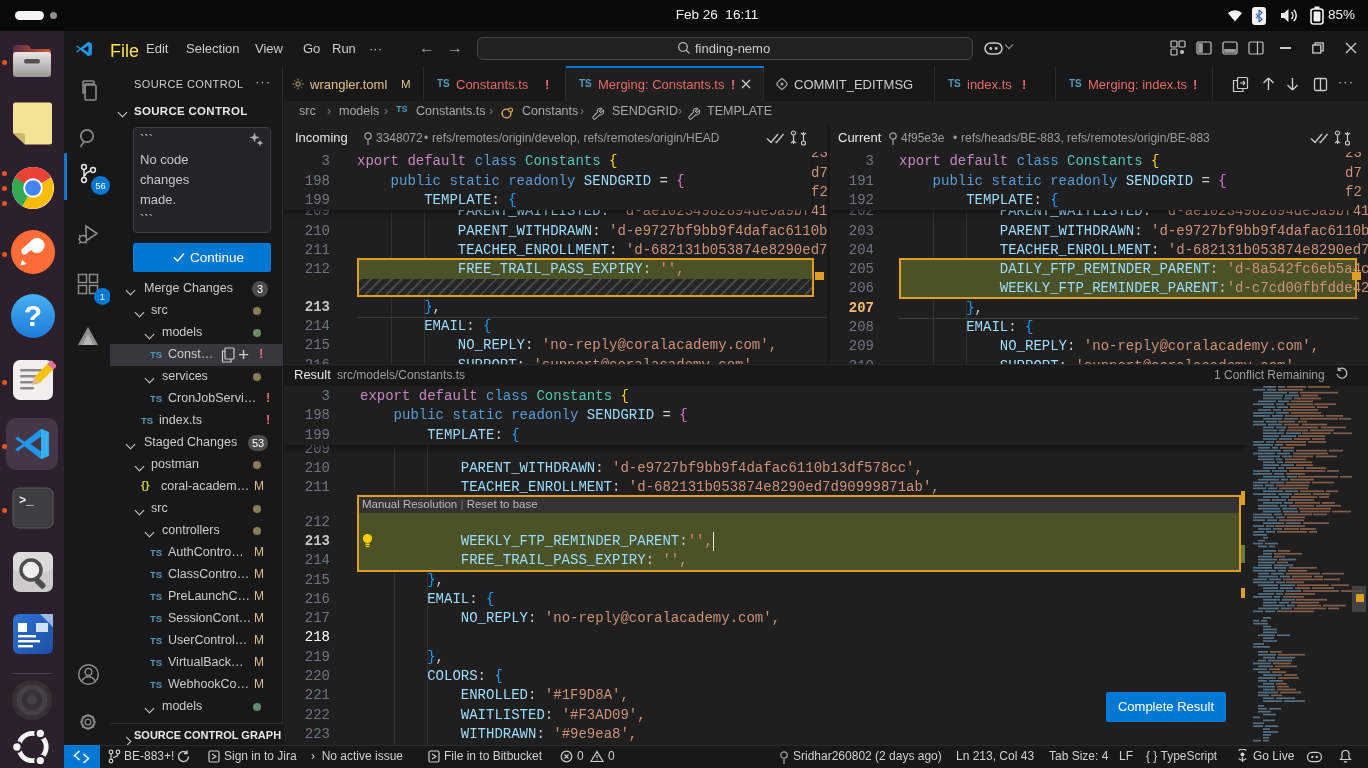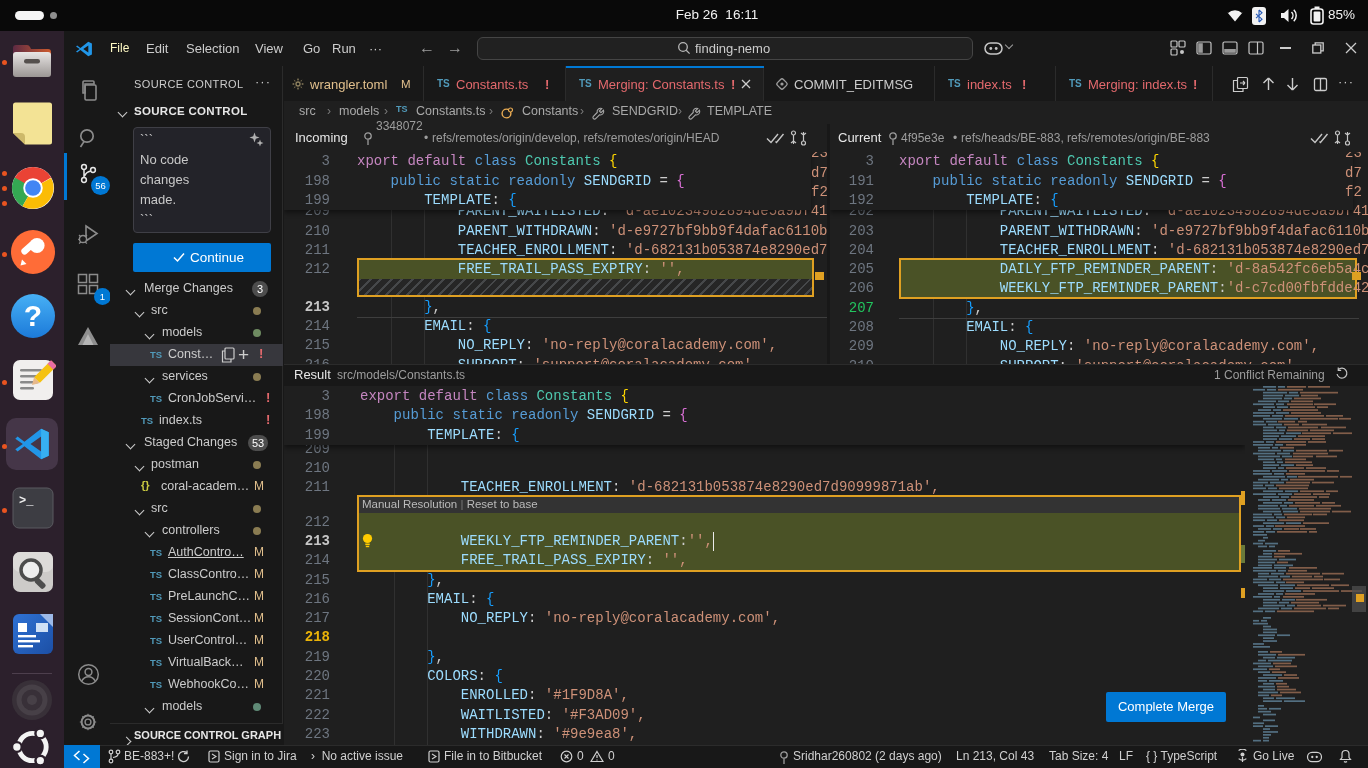--- a/index.html
+++ b/index.html
@@ -146,21 +146,21 @@
 <svg class="abs" style="left:11px;top:726px" width="43" height="42" viewBox="0 0 43 43">
 <circle cx="21.5" cy="21.5" r="14" fill="none" stroke="#f4f4f4" stroke-width="5"></circle>
 <circle cx="5.5" cy="21.5" r="5" fill="#f4f4f4" stroke="#2c202c" stroke-width="2.5"></circle>
 <circle cx="29.5" cy="7.6" r="5" fill="#f4f4f4" stroke="#2c202c" stroke-width="2.5"></circle>
 <circle cx="29.5" cy="35.4" r="5" fill="#f4f4f4" stroke="#2c202c" stroke-width="2.5"></circle>
   </svg>
 <div class="abs" style="left:64px;top:31px;width:1304px;height:737px;background:#181818;"></div>
 <svg class="abs" style="left:75px;top:40px" width="18" height="18" viewBox="0 0 100 100">
 <path d="M74 10 L94 19 L94 81 L74 90 L30 56 L12 70 L6 64 L26 50 L6 36 L12 30 L30 44 Z M74 30 L46 50 L74 70 Z" fill="#2196e8"></path>
   </svg>
-<div class="abs" style="left:110px;top:41px;color:#fef9c3;font-size:12px;">File</div>
+<div class="abs" style="left:110px;top:41px;color:#fde047;font-size:18px;">File</div>
 <div class="abs" style="left:146px;top:41px;color:#cccccc;font-size:13px;">Edit</div>
 <div class="abs" style="left:186px;top:41px;color:#cccccc;font-size:13px;">Selection</div>
 <div class="abs" style="left:255px;top:41px;color:#cccccc;font-size:13px;">View</div>
 <div class="abs" style="left:303px;top:41px;color:#cccccc;font-size:13px;">Go</div>
 <div class="abs" style="left:332px;top:41px;color:#cccccc;font-size:13px;">Run</div>
 <div class="abs" style="left:369px;top:41px;color:#cccccc;font-size:13px;">···</div>
 <div class="abs" style="left:419px;top:39px;color:#9d9d9d;font-size:16px;">←</div>
 <div class="abs" style="left:447px;top:39px;color:#9d9d9d;font-size:16px;">→</div>
 <div class="abs" style="left:477px;top:37px;width:496px;height:23px;background:#212121;border:1px solid #454545;border-radius:6px;"></div>
 <svg class="abs" style="left:677px;top:41px" width="14" height="14" viewBox="0 0 14 14">
@@ -296,21 +296,21 @@
 <div class="abs" style="left:141px;top:479px;color:#cbcb41;font-size:11px;font-weight:bold;">{}</div>
 <div class="treetxt" style="left:161px;top:479px;">coral-academ…</div>
 <div class="abs" style="left:254px;top:479px;color:#e2c08d;font-size:12px;">M</div>
 <div class="abs" style="left:136px;top:503px;"><span class="chev chevd"></span></div>
 <div class="treetxt" style="left:151px;top:501px;">src</div>
 <div class="dot" style="left:253px;top:505px;background:#8a7c52;"></div>
 <div class="abs" style="left:146px;top:525px;"><span class="chev chevd"></span></div>
 <div class="treetxt" style="left:162px;top:523px;">controllers</div>
 <div class="dot" style="left:253px;top:527px;background:#8a7c52;"></div>
 <div class="tsi" style="left:150px;top:547px;">TS</div>
-<div class="treetxt" style="left:168px;top:545px;text-decoration:underline;">AuthContro…</div>
+<div class="treetxt" style="left:168px;top:545px;">AuthContro…</div>
 <div class="abs" style="left:254px;top:545px;color:#e2c08d;font-size:12px;">M</div>
 <div class="tsi" style="left:150px;top:569px;">TS</div>
 <div class="treetxt" style="left:168px;top:567px;">ClassContro…</div>
 <div class="abs" style="left:254px;top:567px;color:#e2c08d;font-size:12px;">M</div>
 <div class="tsi" style="left:150px;top:591px;">TS</div>
 <div class="treetxt" style="left:168px;top:589px;">PreLaunchC…</div>
 <div class="abs" style="left:254px;top:589px;color:#e2c08d;font-size:12px;">M</div>
 <div class="tsi" style="left:150px;top:613px;">TS</div>
 <div class="treetxt" style="left:168px;top:611px;">SessionCont…</div>
 <div class="abs" style="left:254px;top:611px;color:#e2c08d;font-size:12px;">M</div>
@@ -405,21 +405,21 @@
   </svg>
 <div class="abs" style="left:707px;top:104px;color:#a9a9a9;font-size:12.5px;font-weight:normal;white-space:nowrap;">TEMPLATE</div>
 <div class="abs" style="left:284px;top:124px;width:543px;height:28px;background:#1f1f1f;"></div>
 <div class="abs" style="left:830px;top:124px;width:538px;height:28px;background:#1f1f1f;"></div>
 <div class="abs" style="left:827px;top:124px;width:3px;height:240px;background:#181818;"></div>
 <div class="abs" style="left:295px;top:130px;color:#e7e7e7;font-size:13px;">Incoming</div>
 <svg class="abs" style="left:363px;top:131px" width="10" height="15" viewBox="0 0 10 15">
 <circle cx="5" cy="5" r="3.2" fill="none" stroke="#9d9d9d" stroke-width="1.3"></circle>
 <line x1="5" y1="8.6" x2="5" y2="14" stroke="#9d9d9d" stroke-width="1.3"></line>
   </svg>
-<div class="abs" style="left:376px;top:119px;color:#9d9d9d;font-size:12px;">3348072</div>
+<div class="abs" style="left:376px;top:131px;color:#9d9d9d;font-size:12px;">3348072</div>
 <div class="abs" style="left:424px;top:131px;color:#9d9d9d;font-size:12px;">•</div>
 <div class="abs" style="left:432px;top:131px;color:#9d9d9d;font-size:12px;">refs/remotes/origin/develop, refs/remotes/origin/HEAD</div>
 <svg class="abs" style="left:766px;top:131px" width="19" height="14" viewBox="0 0 19 14">
 <path d="M1 7.5 L5 11.5 L12 3" fill="none" stroke="#c6c6c6" stroke-width="1.4"></path>
 <path d="M9.5 10.5 L10.5 11.5 L17.5 3" fill="none" stroke="#c6c6c6" stroke-width="1.4"></path>
   </svg>
 <svg class="abs" style="left:790px;top:130px" width="17" height="16" viewBox="0 0 17 16">
 <circle cx="3.5" cy="3" r="2" fill="none" stroke="#c6c6c6" stroke-width="1.2"></circle>
 <circle cx="13.5" cy="13" r="2" fill="none" stroke="#c6c6c6" stroke-width="1.2"></circle>
 <path d="M13.5 2 L13.5 11 M13.5 5 L11 3 M13.5 5 L16 3" fill="none" stroke="#c6c6c6" stroke-width="1.2"></path>
@@ -489,21 +489,21 @@
 <div class="cl" style="left:169.8px;top:50.2px;"><span class="k">PARENT_WAITLISTED</span><span class="p">: </span><span class="s">'d-ae10234982894de5a9bf412a115bb593',</span></div>
 <div class="ln" style="left:-6px;top:69.5px;width:50px;color:#6e7681;font-weight:normal;">203</div>
 <div class="cl" style="left:169.8px;top:69.5px;"><span class="k">PARENT_WITHDRAWN</span><span class="p">: </span><span class="s">'d-e9727bf9bb9f4dafac6110b13df578cc',</span></div>
 <div class="ln" style="left:-6px;top:88.8px;width:50px;color:#6e7681;font-weight:normal;">204</div>
 <div class="cl" style="left:169.8px;top:88.8px;"><span class="k">TEACHER_ENROLLMENT</span><span class="p">: </span><span class="s">'d-682131b053874e8290ed7d90999871ab',</span></div>
 <div class="abs" style="left:69px;top:106.1px;width:458px;height:41px;border:2px solid #dfa022;background:#4a5226;"></div>
 <div class="ln" style="left:-6px;top:108.1px;width:50px;color:#6e7681;font-weight:normal;">205</div>
 <div class="cl" style="left:169.8px;top:108.1px;"><span class="k">DAILY_FTP_REMINDER_PARENT</span><span class="p">: </span><span class="s">'d-8a542fc6eb5a4cd0a5bb593',</span></div>
 <div class="ln" style="left:-6px;top:127.4px;width:50px;color:#6e7681;font-weight:normal;">206</div>
 <div class="cl" style="left:169.8px;top:127.4px;"><span class="k">WEEKLY_FTP_REMINDER_PARENT</span><span class="p">:</span><span class="s">'d-c7cd00fbfdde428a9bf412a',</span></div>
-<div class="ln" style="left:-6px;top:146.7px;width:50px;color:#22c55e;font-weight:normal;">207</div>
+<div class="ln" style="left:-6px;top:146.7px;width:50px;color:#fdba74;font-weight:bold;">207</div>
 <div class="cl" style="left:136.2px;top:146.7px;"><span class="b3">}</span><span class="p">,</span></div>
 <div class="abs" style="left:69px;top:165.5px;width:460px;height:1px;background:#3e3e3e;"></div>
 <div class="ln" style="left:-6px;top:166.0px;width:50px;color:#6e7681;font-weight:normal;">208</div>
 <div class="cl" style="left:136.2px;top:166.0px;"><span class="k">EMAIL</span><span class="p">: </span><span class="b3">{</span></div>
 <div class="ln" style="left:-6px;top:185.3px;width:50px;color:#6e7681;font-weight:normal;">209</div>
 <div class="cl" style="left:169.8px;top:185.3px;"><span class="k">NO_REPLY</span><span class="p">: </span><span class="s">'no-reply@coralacademy.com',</span></div>
 <div class="ln" style="left:-6px;top:204.6px;width:50px;color:#6e7681;font-weight:normal;">210</div>
 <div class="cl" style="left:169.8px;top:204.6px;"><span class="k">SUPPORT</span><span class="p">: </span><span class="s">'support@coralacademy.com',</span></div>
 <div class="abs" style="left:0;top:0;width:523px;height:58.2px;background:#1f1f1f;box-shadow:0 3px 5px rgba(0,0,0,0.45);"></div>
 <div class="ln" style="left:-6px;top:0.4px;width:50px;color:#6e7681;font-weight:normal;">3</div>
@@ -526,20 +526,21 @@
 <svg class="abs" style="left:1335px;top:367px" width="14" height="14" viewBox="0 0 15 15">
 <path d="M3.5 3 A5.3 5.3 0 1 1 2.2 7.5" fill="none" stroke="#c6c6c6" stroke-width="1.3"></path>
 <path d="M3.5 0.5 L3.5 3.6 L6.6 3.6" fill="none" stroke="#c6c6c6" stroke-width="1.3"></path>
   </svg>
 <div class="abs" style="left:284px;top:386px;width:1084px;height:359px;background:#1f1f1f;"></div>
 <div class="abs" style="left:284px;top:386px;width:1084px;height:359px;overflow:hidden;">
 <div class="abs" style="left:109.6px;top:55px;width:1px;height:304px;background:#303030;"></div>
 <div class="abs" style="left:143.2px;top:55px;width:1px;height:304px;background:#303030;"></div>
 <div class="ln" style="left:-4px;top:53.7px;width:50px;color:#6e7681;font-weight:normal;">209</div>
 <div class="ln" style="left:-4px;top:73.0px;width:50px;color:#6e7681;font-weight:normal;">210</div>
+<div class="cl" style="left:176.8px;top:73.0px;"><span class="k">PARENT_WITHDRAWN</span><span class="p">: </span><span class="s">'d-e9727bf9bb9f4dafac6110b13df578cc',</span></div>
 <div class="ln" style="left:-4px;top:92.3px;width:50px;color:#6e7681;font-weight:normal;">211</div>
 <div class="cl" style="left:176.8px;top:92.3px;"><span class="k">TEACHER_ENROLLMENT</span><span class="p">: </span><span class="s">'d-682131b053874e8290ed7d90999871ab',</span></div>
 <div class="abs" style="left:73px;top:108.6px;width:884px;height:77.9px;border:2px solid #dfa022;background:#4a5226;"></div>
 <div class="abs" style="left:75px;top:110.6px;width:880px;height:16px;background:#333333;"></div>
 <div class="abs" style="left:78px;top:112px;color:#bbbbbb;font-size:11.5px;">Manual Resolution <span style="color:#777">|</span> Reset to base</div>
 <div class="ln" style="left:-4px;top:126.6px;width:50px;color:#6e7681;font-weight:normal;">212</div>
 <div class="ln" style="left:-4px;top:145.9px;width:50px;color:#c6c6c6;font-weight:bold;">213</div>
 <div class="cl" style="left:176.8px;top:145.9px;"><span class="k">WEEKLY_FTP_REMINDER_PARENT</span><span class="p">:</span><span class="s">'',</span></div>
 <div class="ln" style="left:-4px;top:165.2px;width:50px;color:#6e7681;font-weight:normal;">214</div>
 <div class="cl" style="left:176.8px;top:165.2px;"><span class="k">FREE_TRAIL_PASS_EXPIRY</span><span class="p">: </span><span class="s">'',</span></div>
@@ -548,21 +549,21 @@
 <rect x="4.3" y="10.5" width="4.4" height="1.6" fill="#ffcc00"></rect>
 <rect x="4.8" y="12.8" width="3.4" height="1.4" fill="#ffcc00"></rect>
     </svg>
 <div class="abs" style="left:428.8px;top:146.4px;width:1.6px;height:18.5px;background:#eaeaea;"></div>
 <div class="ln" style="left:-4px;top:184.5px;width:50px;color:#6e7681;font-weight:normal;">215</div>
 <div class="cl" style="left:143.2px;top:184.5px;"><span class="b3">}</span><span class="p">,</span></div>
 <div class="ln" style="left:-4px;top:203.8px;width:50px;color:#6e7681;font-weight:normal;">216</div>
 <div class="cl" style="left:143.2px;top:203.8px;"><span class="k">EMAIL</span><span class="p">: </span><span class="b3">{</span></div>
 <div class="ln" style="left:-4px;top:223.1px;width:50px;color:#6e7681;font-weight:normal;">217</div>
 <div class="cl" style="left:176.8px;top:223.1px;"><span class="k">NO_REPLY</span><span class="p">: </span><span class="s">'no-reply@coralacademy.com',</span></div>
-<div class="ln" style="left:-4px;top:242.4px;width:50px;color:#eab308;font-weight:bold;">218</div>
+<div class="ln" style="left:-4px;top:242.4px;width:50px;color:#ffffff;font-weight:normal;">218</div>
 <div class="ln" style="left:-4px;top:261.7px;width:50px;color:#6e7681;font-weight:normal;">219</div>
 <div class="cl" style="left:143.2px;top:261.7px;"><span class="b3">}</span><span class="p">,</span></div>
 <div class="ln" style="left:-4px;top:281.0px;width:50px;color:#6e7681;font-weight:normal;">220</div>
 <div class="cl" style="left:143.2px;top:281.0px;"><span class="k">COLORS</span><span class="p">: </span><span class="b3">{</span></div>
 <div class="ln" style="left:-4px;top:300.3px;width:50px;color:#6e7681;font-weight:normal;">221</div>
 <div class="cl" style="left:176.8px;top:300.3px;"><span class="k">ENROLLED</span><span class="p">: </span><span class="s">'#1F9D8A',</span></div>
 <div class="ln" style="left:-4px;top:319.6px;width:50px;color:#6e7681;font-weight:normal;">222</div>
 <div class="cl" style="left:176.8px;top:319.6px;"><span class="k">WAITLISTED</span><span class="p">: </span><span class="s">'#F3AD09',</span></div>
 <div class="ln" style="left:-4px;top:338.9px;width:50px;color:#6e7681;font-weight:normal;">223</div>
 <div class="cl" style="left:176.8px;top:338.9px;"><span class="k">WITHDRAWN</span><span class="p">: </span><span class="s">'#9e9ea8',</span></div>
@@ -897,21 +898,21 @@
     <rect x="18" y="348.0" width="8" height="1.7" fill="#688fa8" opacity="0.72"></rect>
     <rect x="18" y="350.9" width="6" height="1.7" fill="#688fa8" opacity="0.72"></rect>
     <rect x="8" y="353.8" width="8" height="1.7" fill="#688fa8" opacity="0.72"></rect>
     <rect x="18" y="353.8" width="6" height="1.7" fill="#688fa8" opacity="0.72"></rect>
   </svg>
 <div class="abs" style="left:1241px;top:491px;width:4px;height:14px;background:#dfa022;"></div>
 <div class="abs" style="left:1241px;top:545px;width:4px;height:18px;background:#6a7a3a;"></div>
 <div class="abs" style="left:1241px;top:588px;width:4px;height:10px;background:#dfa022;"></div>
 <div class="abs" style="left:1352px;top:586px;width:14px;height:26px;background:#4f4f4f;opacity:0.75;"></div>
 <div class="abs" style="left:1356px;top:594px;width:8px;height:8px;background:#dfa022;"></div>
-<div class="abs" style="left:1106px;top:692px;width:120px;height:30px;background:#0078d4;border-radius:2px;color:#ffffff;font-size:13px;text-align:center;line-height:30px;">Complete Merge</div>
+<div class="abs" style="left:1106px;top:692px;width:120px;height:30px;background:#0078d4;border-radius:2px;color:#ffffff;font-size:13px;text-align:center;line-height:30px;">Complete Result</div>
 <div class="abs" style="left:64px;top:745px;width:1304px;height:23px;background:#181818;border-top:1px solid #2b2b2b;"></div>
 <div class="abs" style="left:64px;top:745px;width:36px;height:23px;background:#0078d4;"></div>
 <svg class="abs" style="left:73px;top:750px" width="17" height="14" viewBox="0 0 17 14">
 <path d="M6.5 1 L1.5 5.5 L6.5 10" fill="none" stroke="#fff" stroke-width="1.5"></path>
 <path d="M10.5 4 L15.5 8.5 L10.5 13" fill="none" stroke="#fff" stroke-width="1.5"></path>
   </svg>
 <svg class="abs" style="left:108px;top:749px" width="13" height="15" viewBox="0 0 13 15">
 <circle cx="3" cy="3" r="1.8" fill="none" stroke="#d0d0d0" stroke-width="1.2"></circle>
 <circle cx="10" cy="3" r="1.8" fill="none" stroke="#d0d0d0" stroke-width="1.2"></circle>
 <circle cx="3" cy="12" r="1.8" fill="none" stroke="#d0d0d0" stroke-width="1.2"></circle>

